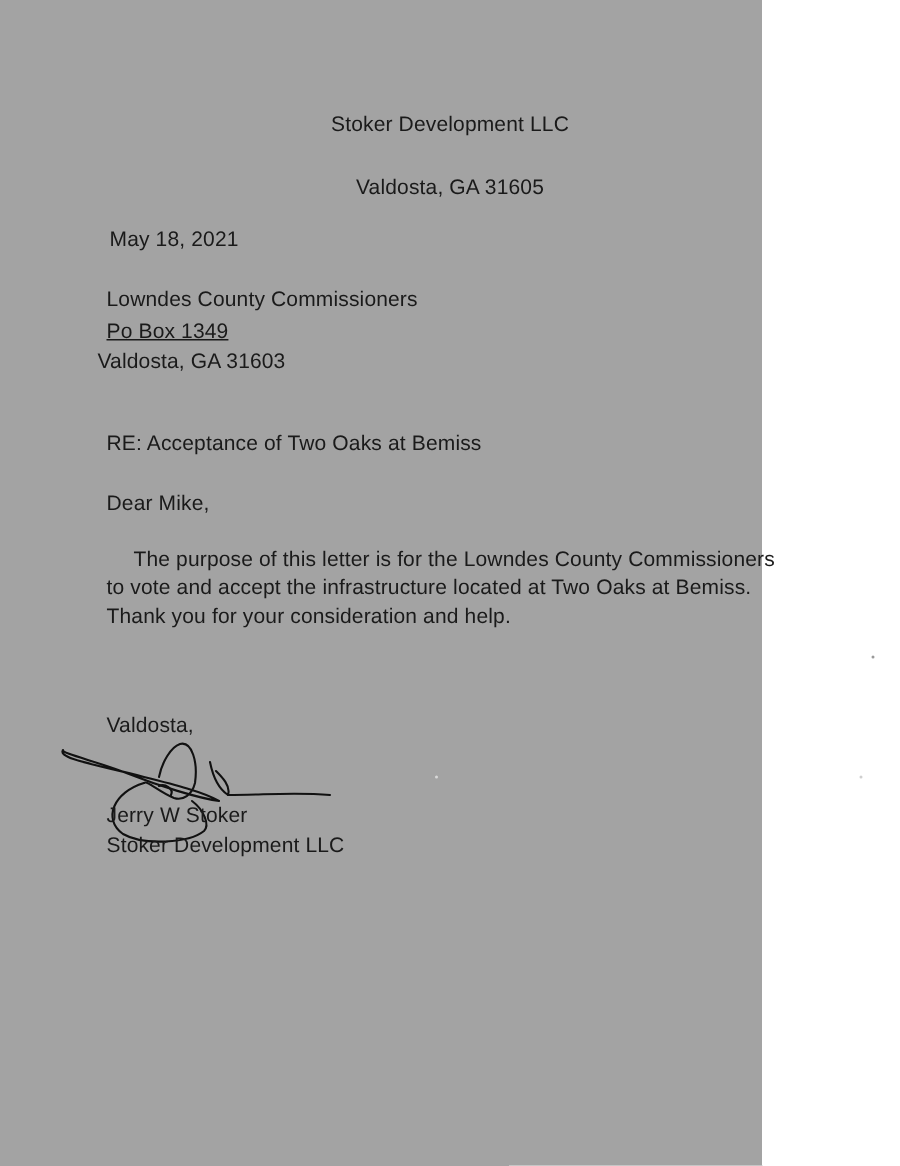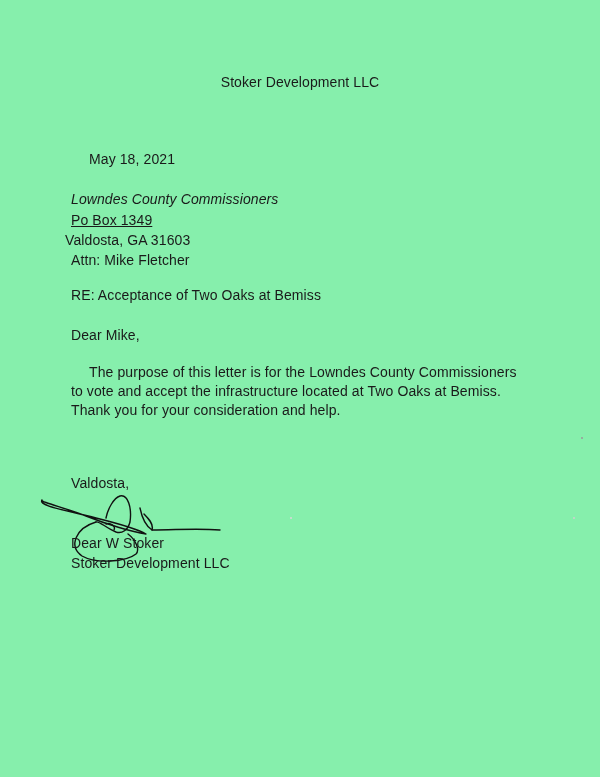--- a/index.html
+++ b/index.html
@@ -1,36 +1,36 @@
 <!DOCTYPE html>
 <html><head>
   <meta charset="utf-8">
   <style>
     html, body { margin: 0; padding: 0; background: #ffffff; }
     body { width: 600px; height: 777px; position: relative; overflow: hidden;
            font-family: "Liberation Sans", "DejaVu Sans", sans-serif; color: #1a1a1a; }
-    .page { position: absolute; left: 0; top: 0; width: 600px; height: 777px; background: #86efac; }
+    .page { position: absolute; left: 0; top: 0; width: 508px; height: 777px; background: #a3a3a3; }
     .line { position: absolute; font-size: 14px; line-height: 20px; white-space: nowrap; letter-spacing: 0.1px; }
     .center { left: 0; width: 600px; text-align: center; }
     .sig { position: absolute; left: 36px; top: 488px; width: 190px; height: 75px; }
     .speck { position: absolute; width: 2px; height: 2px; background: #9a9a9a; border-radius: 1px; }
   </style>
 </head>
 <body>
 
 <div class="page">
 
   <div class="line center" style="top:72px;">Stoker Development LLC</div>
+  <div class="line center" style="top:114px;">Valdosta, GA 31605</div>
 
-  <div class="line" style="left:89px; top:149px;">May 18, 2021</div>
+  <div class="line" style="left:73px; top:149px;">May 18, 2021</div>
 
-  <div class="line" style="left:71px; top:189px;font-style:italic;">Lowndes County Commissioners</div>
+  <div class="line" style="left:71px; top:189px;">Lowndes County Commissioners</div>
   <div class="line" style="left:71px; top:210px;text-decoration:underline;">Po Box 1349</div>
   <div class="line" style="left:65px; top:230px;">Valdosta, GA 31603</div>
-  <div class="line" style="left:71px; top:250px;">Attn: Mike Fletcher</div>
 
   <div class="line" style="left:71px; top:285px;text-align:center;">RE: Acceptance of Two Oaks at Bemiss</div>
 
   <div class="line" style="left:71px; top:325px;">Dear Mike,</div>
 
   <div class="line" style="left:89px; top:362px;text-align:center;">The purpose of this letter is for the Lowndes County Commissioners</div>
   <div class="line" style="left:71px; top:400px;">Thank you for your consideration and help.</div>
   <div class="line" style="left:71px; top:381px;">to vote and accept the infrastructure located at Two Oaks at Bemiss.</div>
 
   <div class="line" style="left:71px; top:473px;">Valdosta,</div>
@@ -39,19 +39,19 @@
     <g fill="none" stroke="#111" stroke-width="1.4" stroke-linecap="round" stroke-linejoin="round">
       <path d="M6,12 C2,18 30,22 60,30 C80,35 100,40 110,46 C96,44 70,36 50,28 C30,20 4,14 6,12 Z"></path>
       <path d="M70,30 C72,20 78,10 84,8 C92,6 96,20 94,34 C92,42 86,46 80,44 C70,40 62,32 60,34"></path>
       <path d="M60,34 C40,40 32,58 46,68 C60,76 90,74 100,66 C104,62 100,52 92,46"></path>
       <path d="M70,36 C74,34 80,38 78,42"></path>
       <path d="M104,20 C106,30 110,38 116,42 C118,36 112,30 108,26"></path>
       <path d="M116,42 C140,42 160,40 184,42"></path>
     </g>
   </svg>
 
-  <div class="line" style="left:71px; top:533px;">Dear W Stoker</div>
+  <div class="line" style="left:71px; top:533px;">Jerry W Stoker</div>
   <div class="line" style="left:71px; top:553px;">Stoker Development LLC</div>
 
   <div class="speck" style="left:581px; top:437px;"></div>
   <div class="speck" style="left:573px; top:517px; background:#cfcfcf;"></div>
   <div class="speck" style="left:290px; top:517px; background:#d8d8d8;"></div>
 </div>
 
 </body></html>

